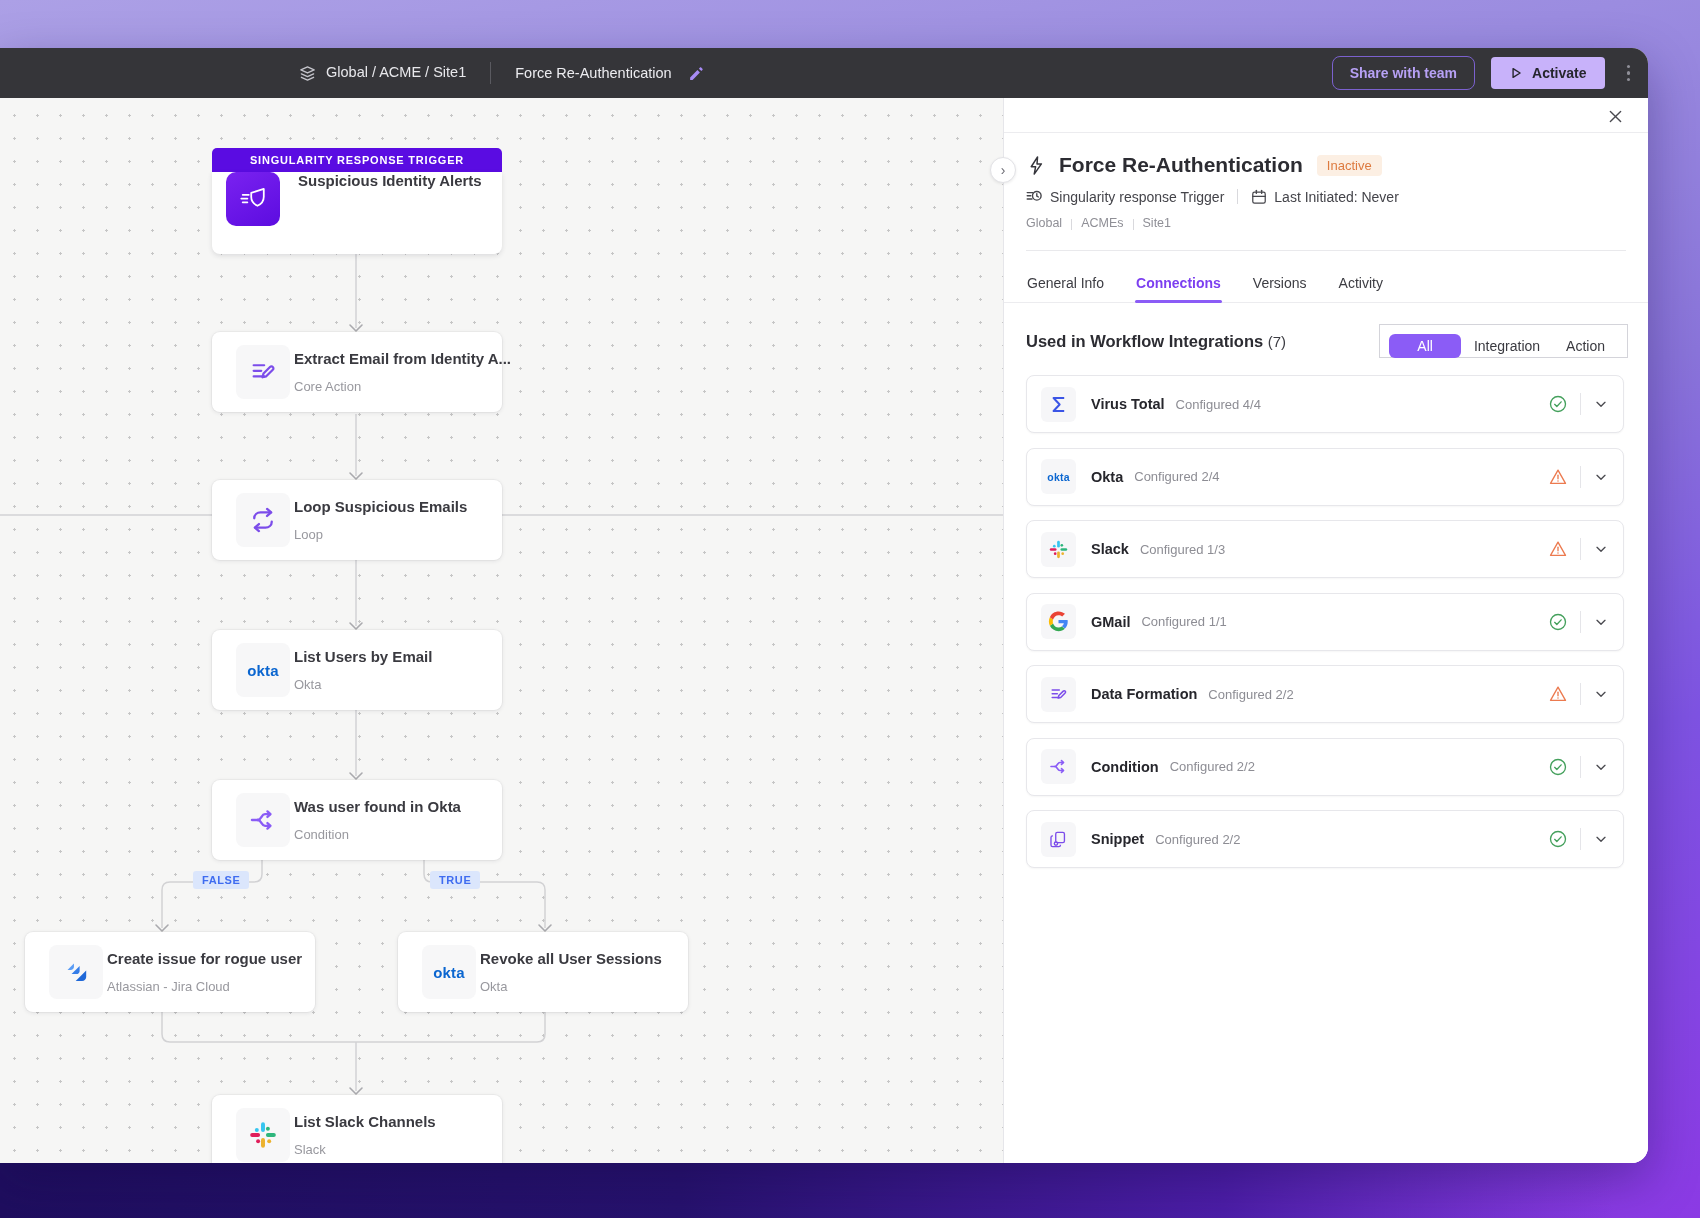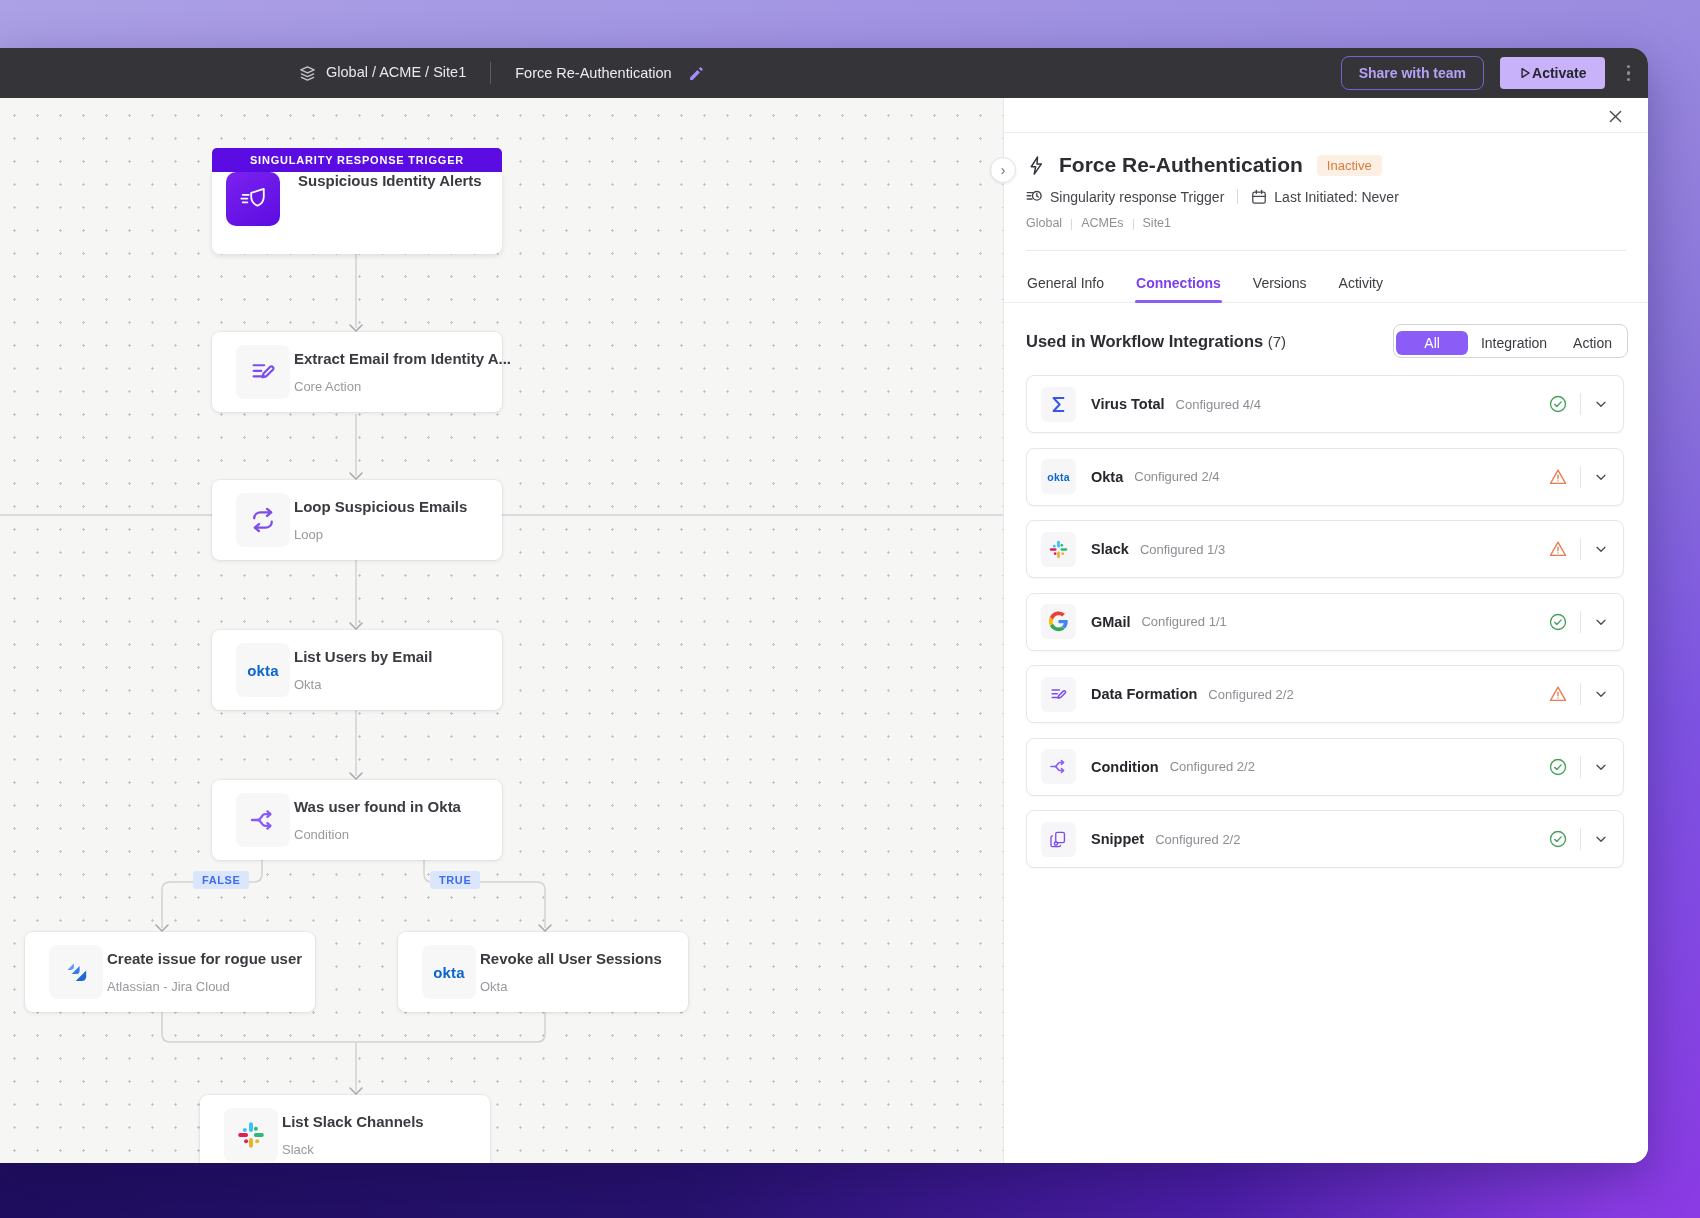--- a/index.html
+++ b/index.html
@@ -30,21 +30,21 @@
   .tb-divider { width:1px; height:22px; background:#5a5a60; margin:0 14px; }
   .tb-title { color:#ececf0; font-size:14.5px; }
   .tb-right { position:absolute; right:12px; display:flex; align-items:center; gap:16px; }
   .btn-share {
     border:1px solid #7b61ce; border-radius:8px; background:transparent;
     color:#b7a1f5; font-size:14px; font-weight:700; padding:8px 17px; cursor:pointer;
     font-family:"Liberation Sans", sans-serif;
   }
   .btn-activate {
     border:none; border-radius:4px; background:#c8b2fa; color:#26262e;
-    font-size:14px; font-weight:700; padding:8px 18px; display:flex; align-items:center; 
+    font-size:14px; font-weight:700; padding:8px 18px; display:flex; align-items:center; gap:9px;
     cursor:pointer; font-family:"Liberation Sans", sans-serif;
   }
   .kebab { display:flex; flex-direction:column; gap:3px; padding:4px 6px; cursor:pointer; }
   .kebab i { width:3.5px; height:3.5px; border-radius:50%; background:#8f8f98; }
 
   
   .main { position:relative; display:flex; height:1065px; }
 
   
   .canvas {
@@ -117,21 +117,21 @@
   .p-divider { border:none; border-top:1px solid #e9e9ec; margin-top:20px; }
 
   .tabs { display:flex; gap:30px; margin:16px -22px 0; padding:0 22px; border-bottom:1px solid #ececef; }
   .tab { font-size:14px; color:#3c3c42; padding:8px 1px 11px; cursor:pointer; position:relative; }
   .tab.active { color:#7c3ff0; font-weight:700; }
   .tab.active::after { content:""; position:absolute; left:0; right:0; bottom:-1px; height:3px; background:#8b5cf6; border-radius:2px; }
 
   .section-row { display:flex; align-items:center; justify-content:space-between; margin-top:21px; }
   .section-title { font-size:16.5px; font-weight:700; color:#2c2c32; }
   .section-count { font-weight:400; font-size:15px; color:#3c3c42; }
-  .segmented { display:flex; align-items:flex-end; border:1px solid #d4d4da; border-radius:8px; padding:2px; height:34px; margin-right:-2px; }
+  .segmented { display:flex; align-items:flex-start; border:1px solid #d4d4da; border-radius:0; padding:9px; height:34px; margin-right:-2px; }
   .seg-item { font-size:14px; color:#3a3a40; padding:4px 13px; cursor:pointer; border-radius:6px; }
   .seg-item.active { background:#8b5cf6; color:#fff; padding:4px 28px; font-weight:400; }
 
   .rows { margin-top:17px; display:flex; flex-direction:column; gap:14.5px; padding-right:2px; }
   .int-row {
     height:58px; border:1px solid #e7e7eb; border-radius:8px; background:#fff;
     box-shadow:0 1px 2px rgba(0,0,0,.04);
     display:flex; align-items:center; padding:0 14px 0 14px; cursor:pointer;
   }
   .int-icon { width:35px; height:35px; border-radius:6px; background:#f6f6f8;
@@ -310,21 +310,21 @@
       <div class="node" style="left:398px;top:834px">
         <div class="node-icon">
           <span class="okta-word">okta</span>
         </div>
         <div class="node-text">
           <div class="node-title">Revoke all User Sessions</div>
           <div class="node-sub">Okta</div>
         </div>
       </div>
 
-      <div class="node" style="left:200px;top:997px">
+      <div class="node" style="left:212px;top:997px">
         <div class="node-icon">
           <svg width="28" height="28" viewBox="0 0 24 24">
             <rect x="10.3" y="1" width="3.4" height="8.5" rx="1.7" fill="#36C5F0"></rect>
             <rect x="5" y="6.1" width="3.4" height="3.4" rx="1.7" fill="#36C5F0"></rect>
             <rect x="14.5" y="10.3" width="8.5" height="3.4" rx="1.7" fill="#2EB67D"></rect>
             <rect x="14.5" y="5" width="3.4" height="3.4" rx="1.7" fill="#2EB67D"></rect>
             <rect x="10.3" y="14.5" width="3.4" height="8.5" rx="1.7" fill="#ECB22E"></rect>
             <rect x="15.6" y="15.6" width="3.4" height="3.4" rx="1.7" fill="#ECB22E"></rect>
             <rect x="1" y="10.3" width="8.5" height="3.4" rx="1.7" fill="#E01E5A"></rect>
             <rect x="6.1" y="15.6" width="3.4" height="3.4" rx="1.7" fill="#E01E5A"></rect>

